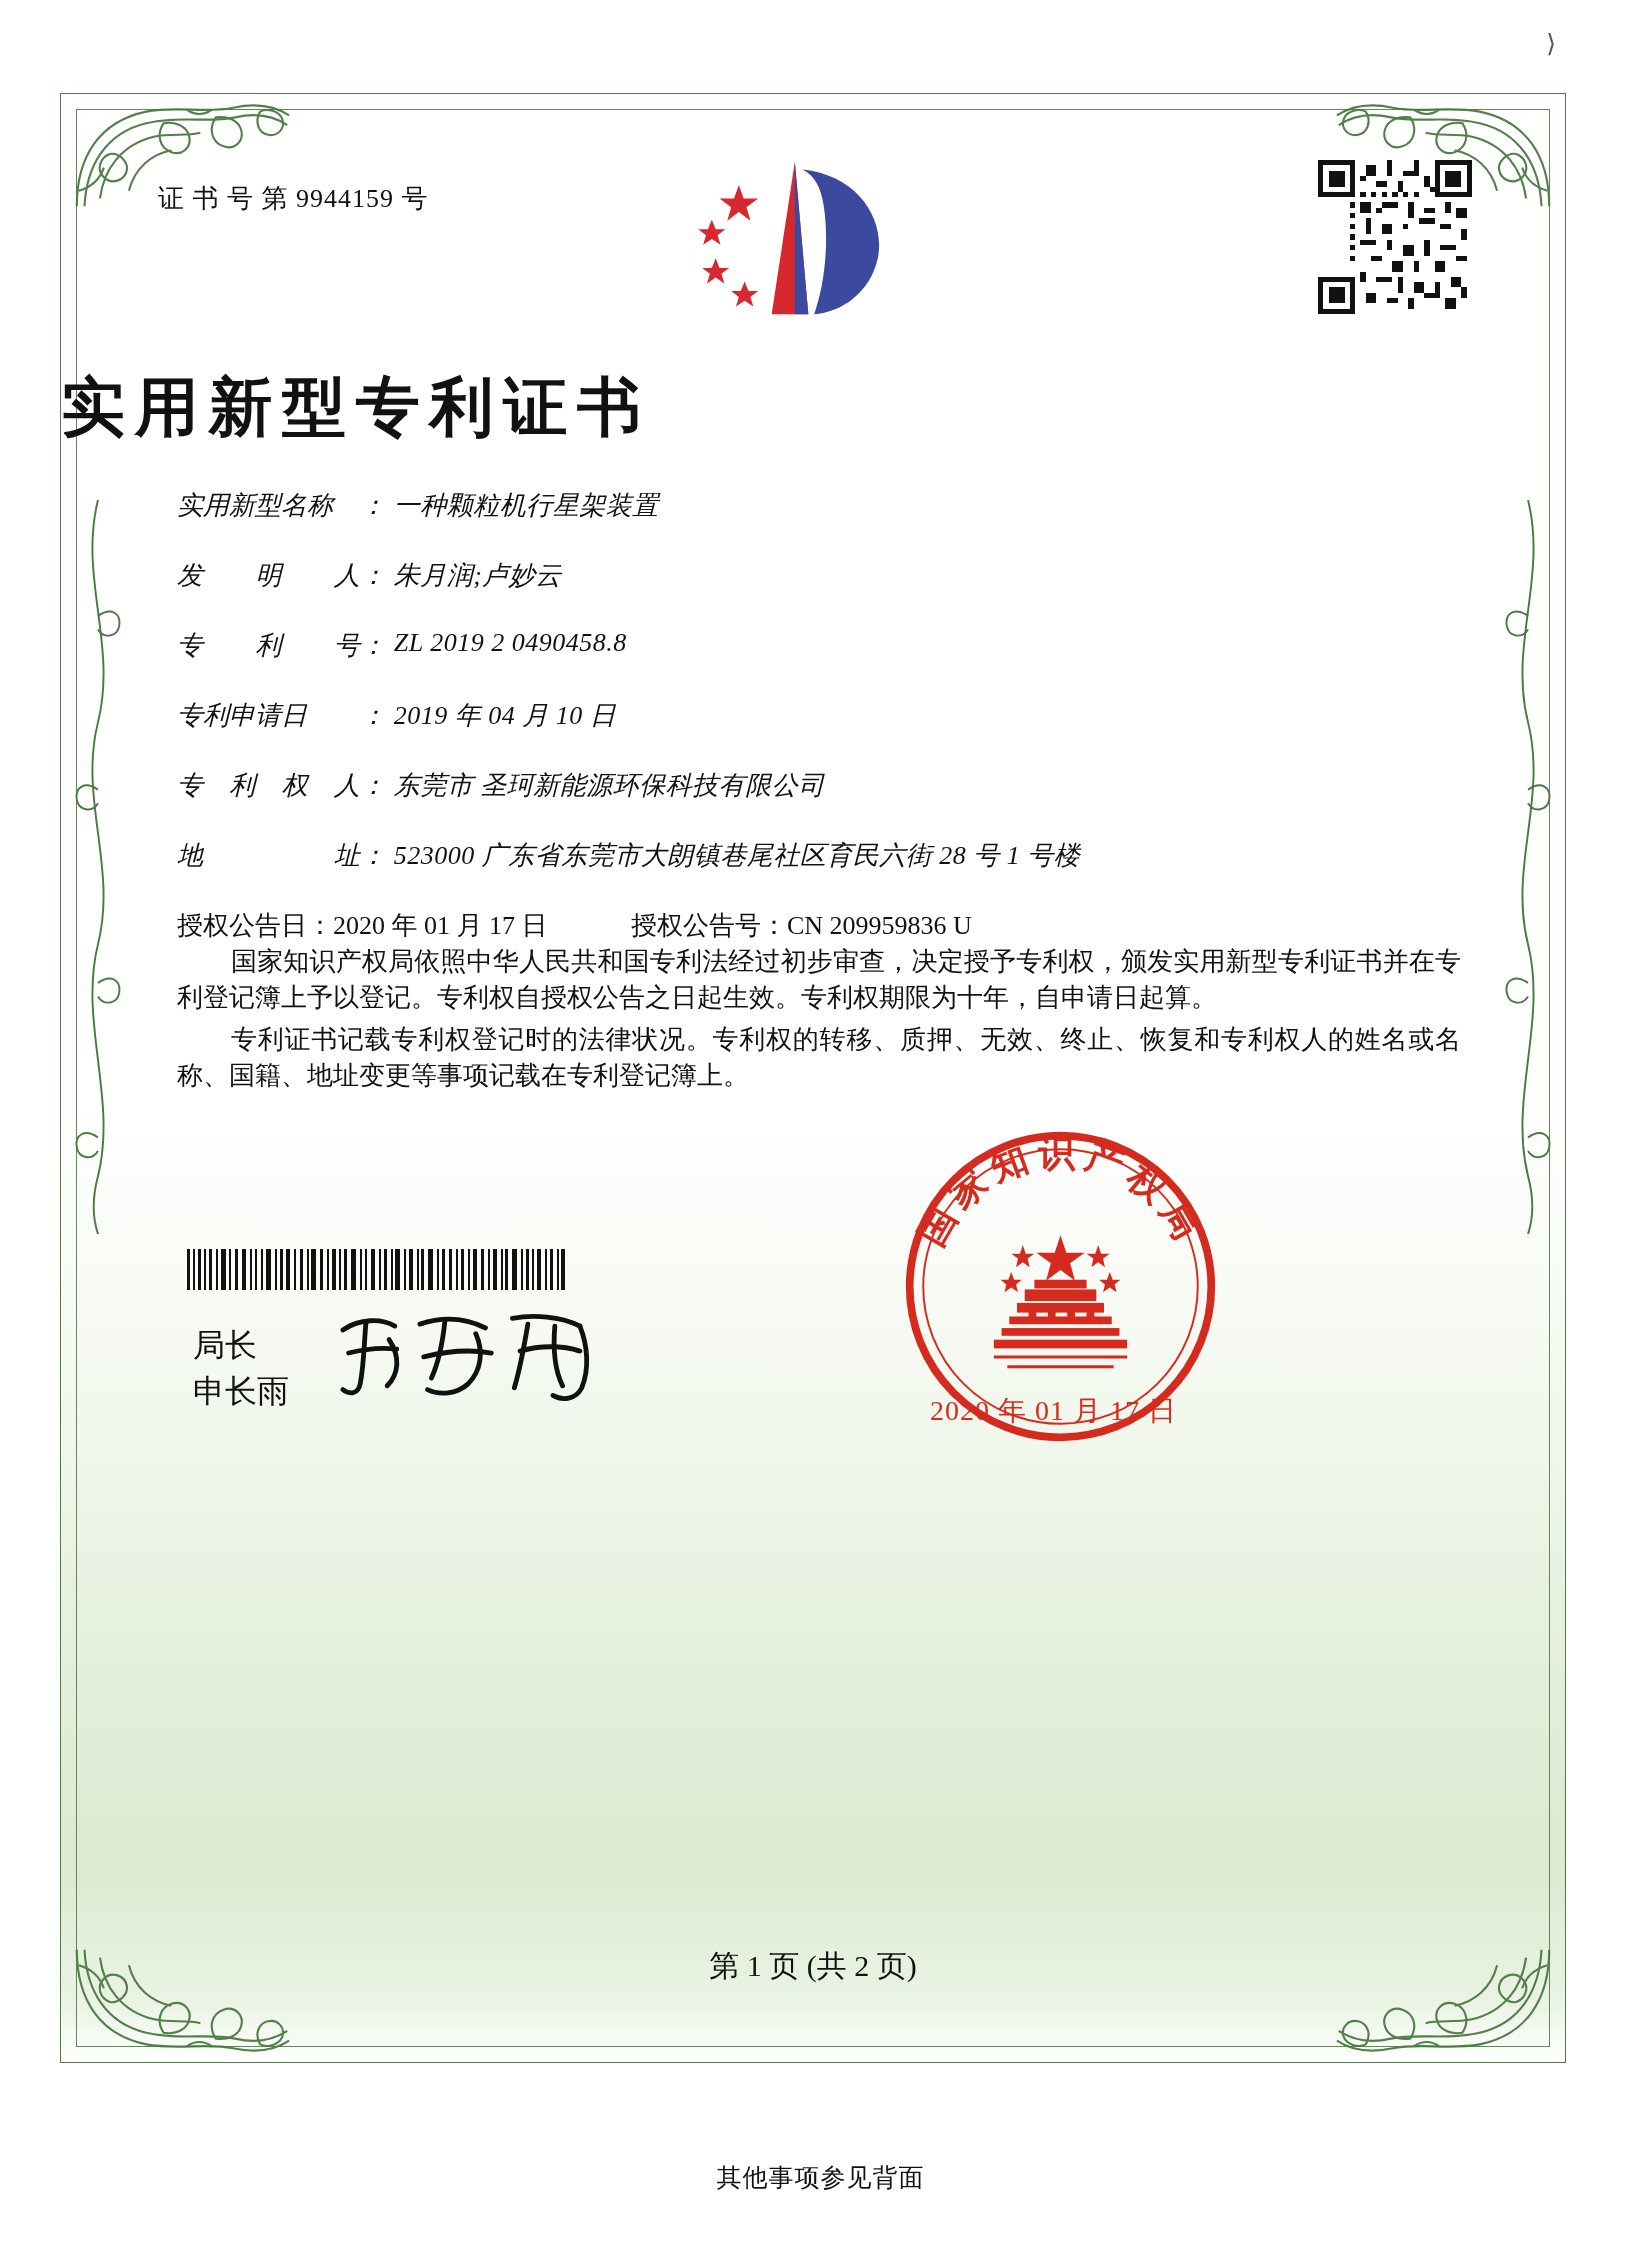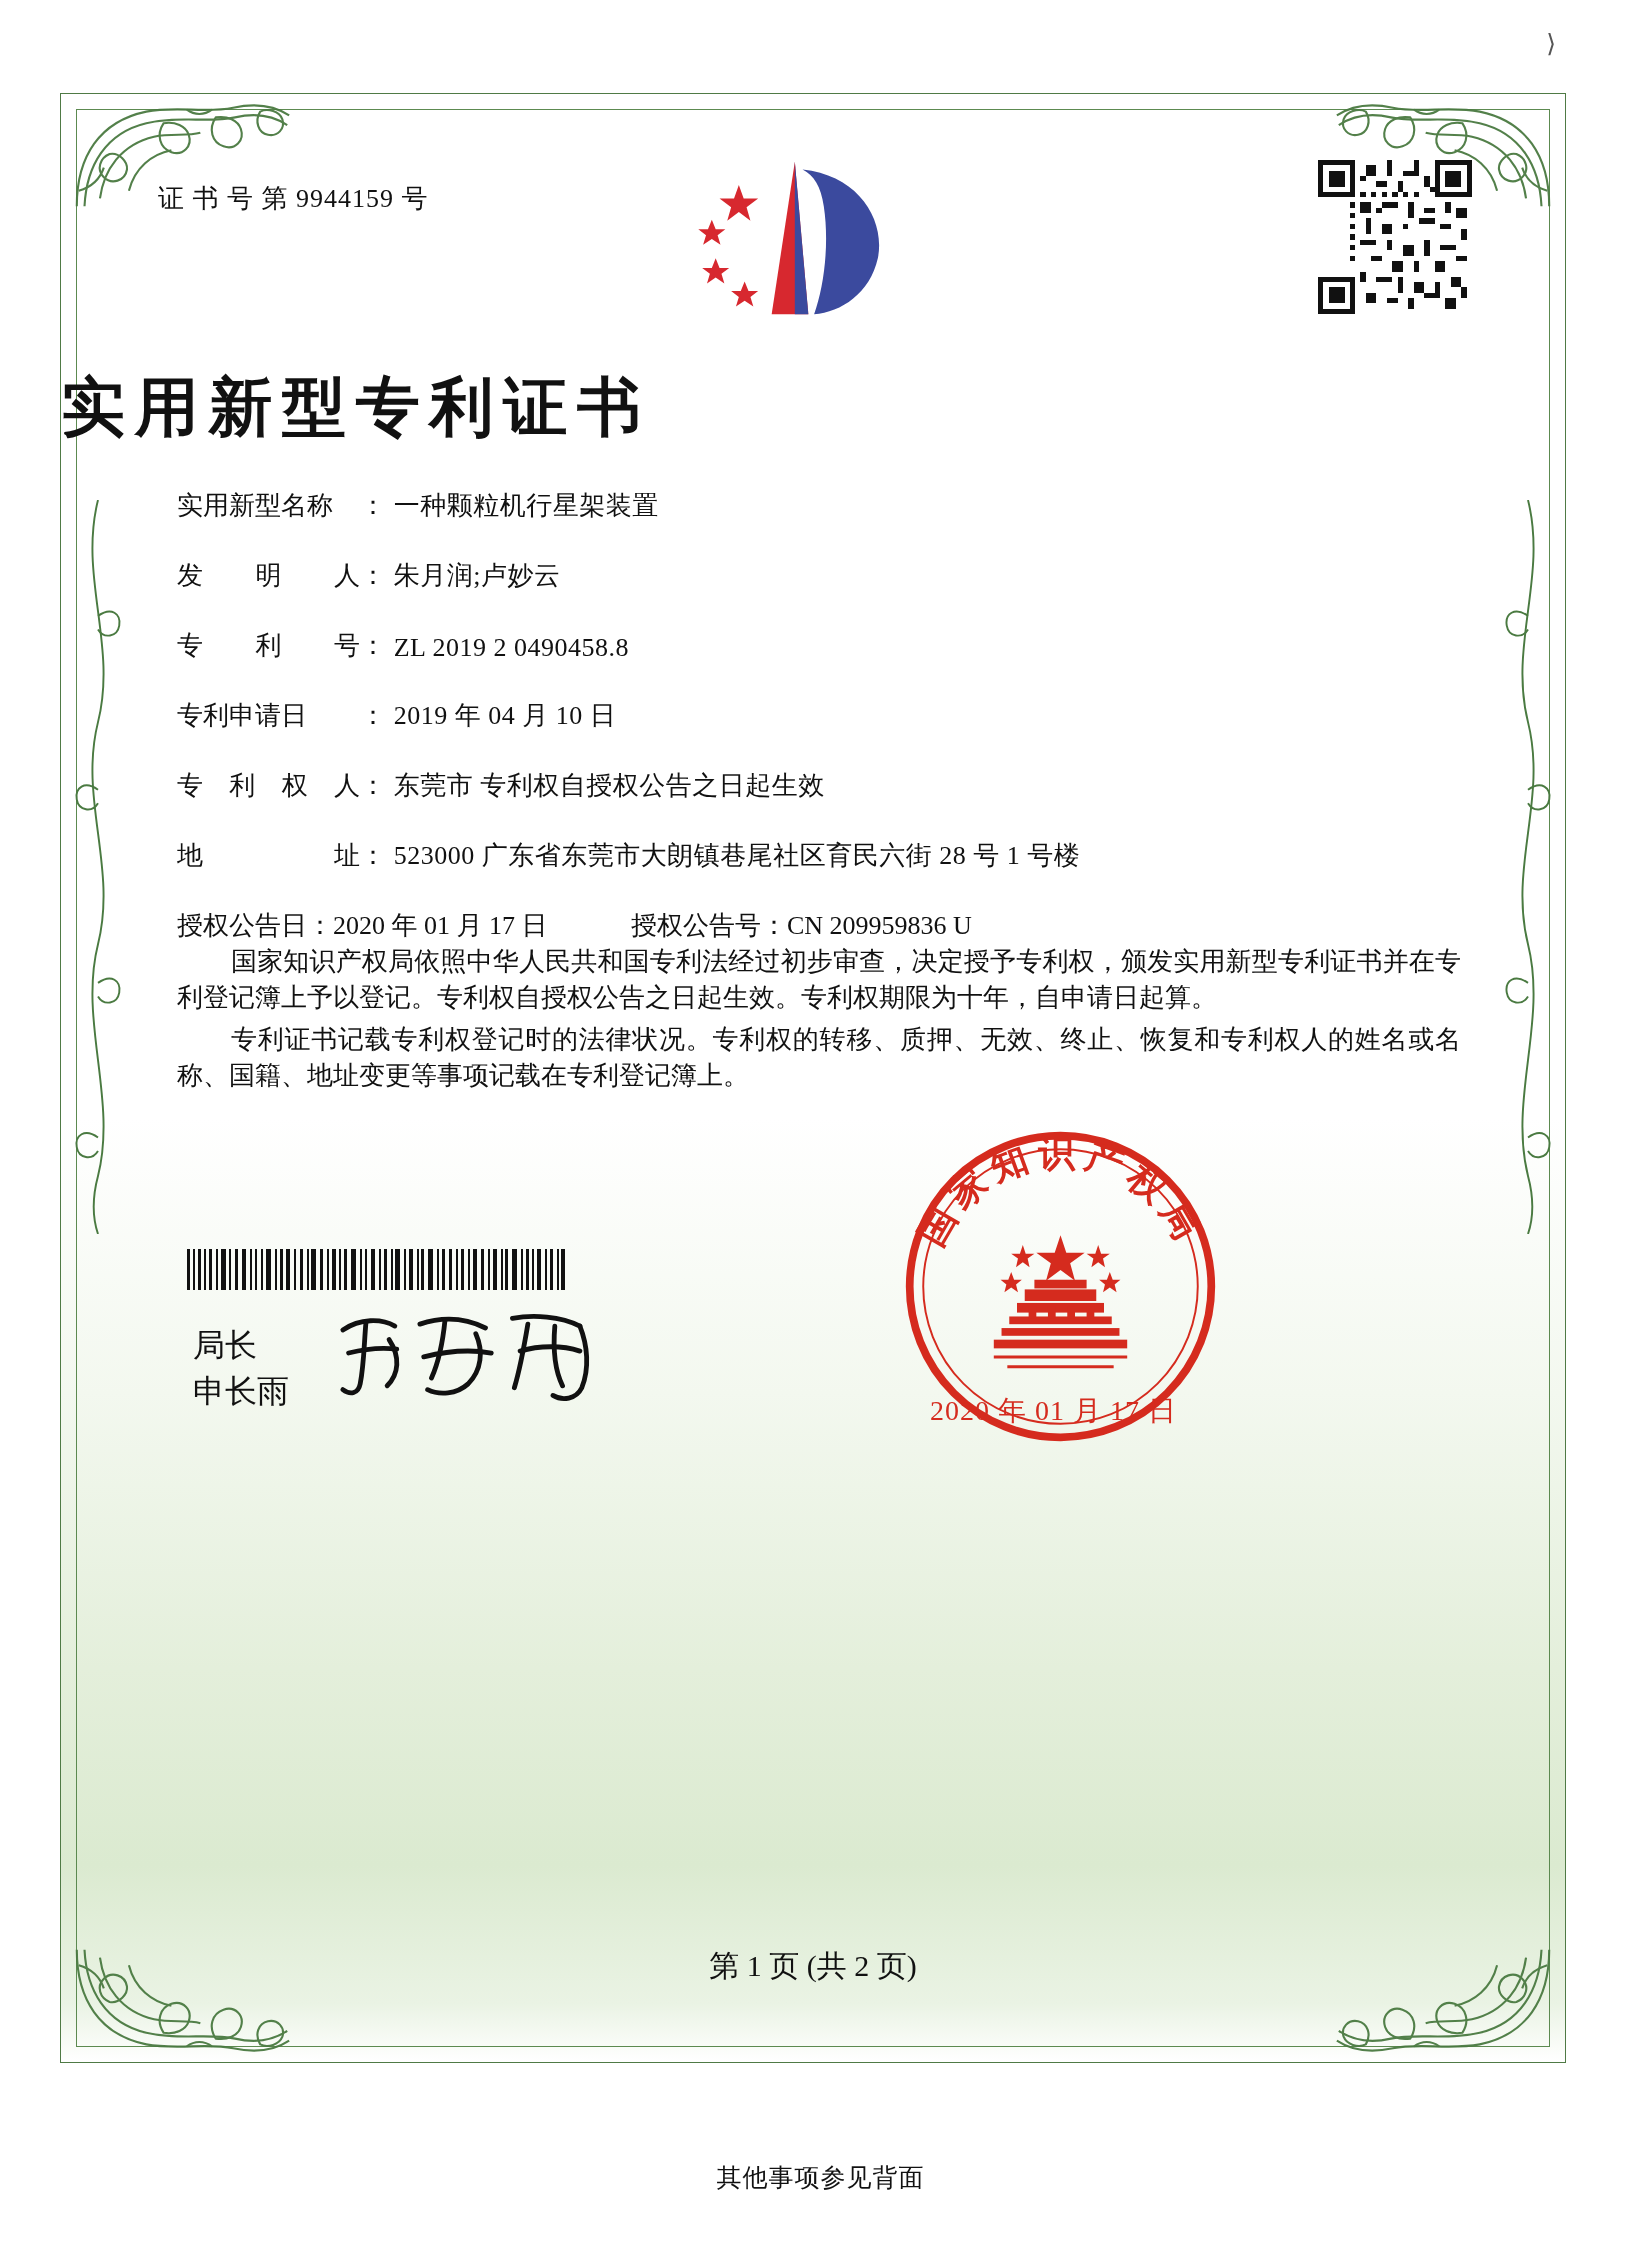--- a/index.html
+++ b/index.html
@@ -111,25 +111,26 @@
 
   
   .fields {
     position: absolute;
     left: 116px;
     top: 394px;
     width: 1294px;
   }
   .field-row {
     display: flex;
-    align-items: flex-end;
+    align-items: flex-start;
     margin-bottom: 35px;
     font-size: 26px;
     color: #111;
     white-space: nowrap;
+    font-style: italic;
   }
   .f-label {
     display: inline-block;
     width: 183px;
     letter-spacing: 0px;
   }
   .f-label.spread {
     display: inline-flex;
     justify-content: space-between;
     width: 183px;
@@ -458,21 +459,21 @@
       </div>
 
       <div class="field-row">
         <span class="f-label spread">
           <span>专</span>
           <span>利</span>
           <span>权</span>
           <span>人</span>
         </span>
         <span class="f-colon">：</span>
-        <span class="f-value">东莞市 专利权自授权公告之日起生效</span>
+        <span class="f-value">东莞市 圣珂新能源环保科技有限公司</span>
       </div>
 
       <div class="field-row">
         <span class="f-label spread">
           <span>地</span>
           <span>址</span>
         </span>
         <span class="f-colon">：</span>
         <span class="f-value">523000 广东省东莞市大朗镇巷尾社区育民六街 28 号 1 号楼</span>
       </div>

